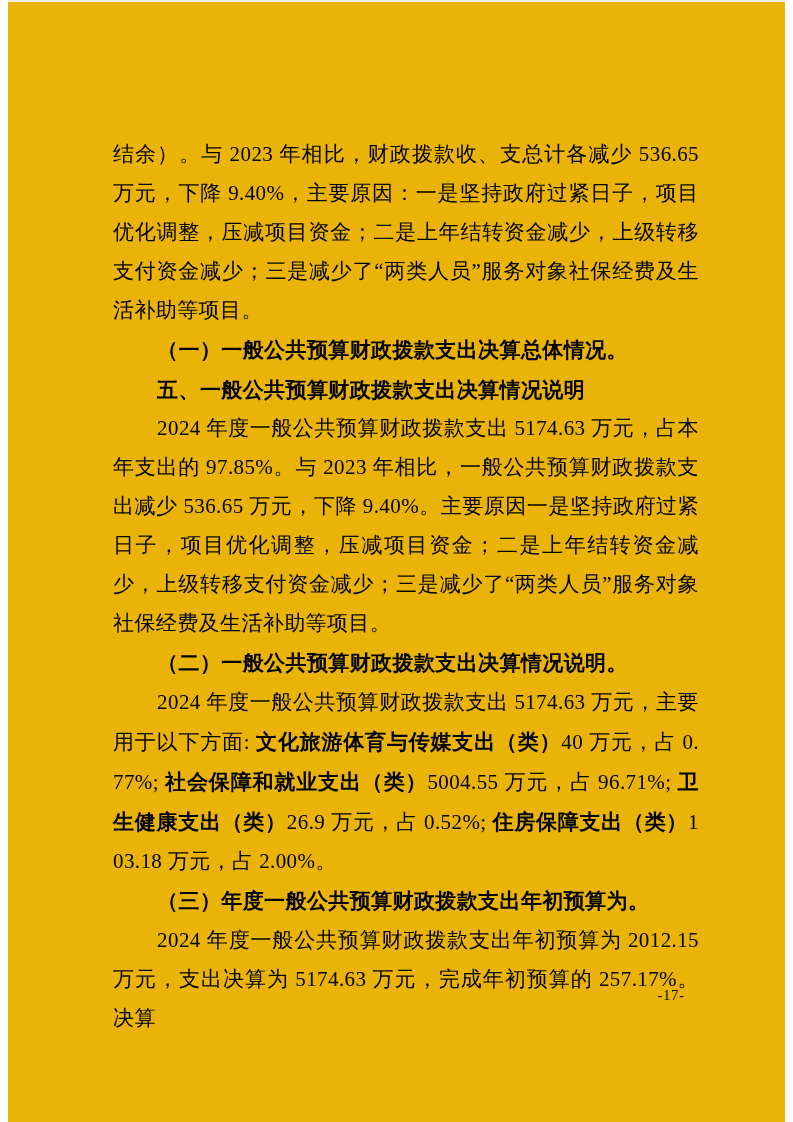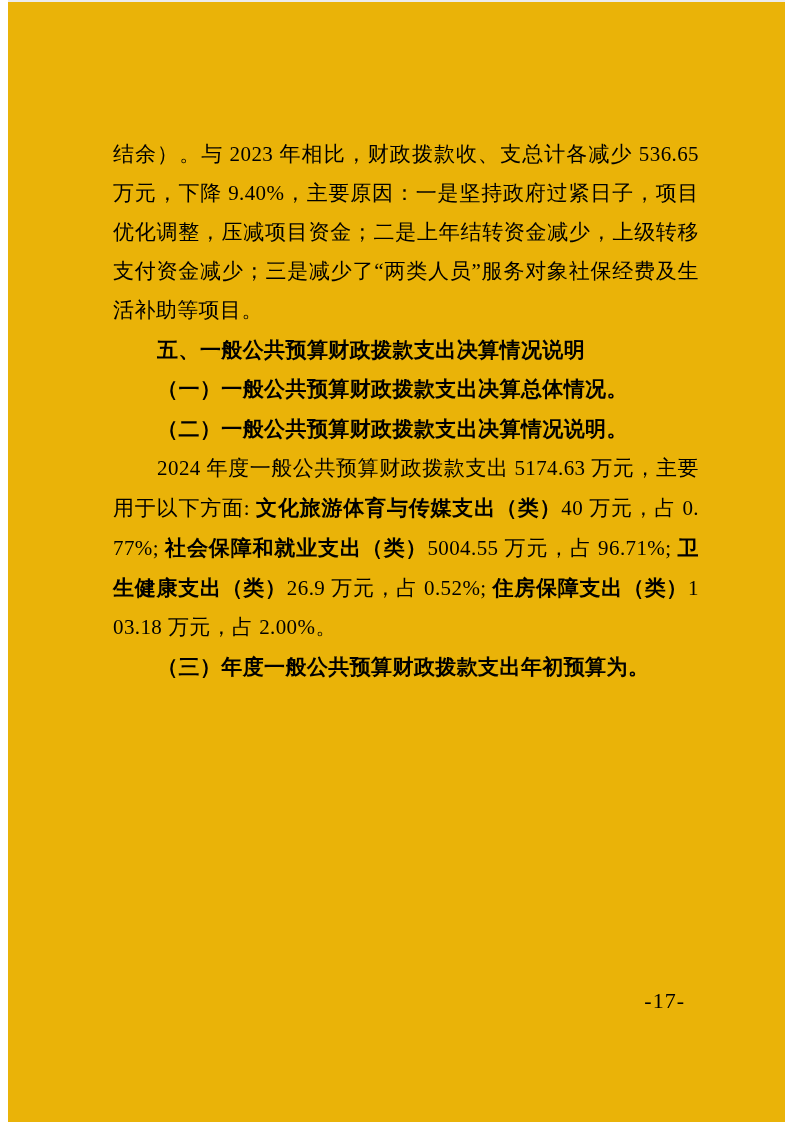--- a/index.html
+++ b/index.html
@@ -44,31 +44,33 @@
   }
   .run { font-style: normal; }
   .run.bold {
     font-weight: 700;
     font-family: "Liberation Sans", sans-serif;
   }
   .page-number {
     position: absolute;
     top: 986px;
     right: 100px;
-    font-size: 22px;
+    font-size: 14px;
     letter-spacing: 1px;
     font-family: "Liberation Serif", serif;
   }
 </style>
 </head>
 <body>
 
 <div class="page">
   <div class="content">
       <p class="para body"><span class="run">结余）。与 2023 年相比，财政拨款收、支总计各减少 536.65 万元，下降 9.40%，主要原因：一是坚持政府过紧日子，项目优化调整，压减项目资金；二是上年结转资金减少，上级转移支付资金减少；三是减少了“两类人员”服务对象社保经费及生活补助等项目。</span></p>
+      <p class="para heading2 indent"><span class="run bold">（一）一般公共预算财政拨款支出决算总体情况。</span></p>
       <p class="para heading1 indent"><span class="run bold">五、一般公共预算财政拨款支出决算情况说明</span></p>
-      <p class="para heading2 indent"><span class="run bold">（一）一般公共预算财政拨款支出决算总体情况。</span></p>
+      <p class="para body indent"><span class="run">2024 年度一般公共预算财政拨款支出 5174.63 万元，占本年支出的 97.85%。与 2023 年相比，一般公共预算财政拨款支出减少 536.65 万元，下降 9.40%。主要原因一是坚持政府过紧日子，项目优化调整，压减项目资金；二是上年结转资金减少，上级转移支付资金减少；三是减少了“两类人员”服务对象社保经费及生活补助等项目。</span></p>
       <p class="para heading2 indent"><span class="run bold">（二）一般公共预算财政拨款支出决算情况说明。</span></p>
       <p class="para body indent"><span class="run">2024 年度一般公共预算财政拨款支出 5174.63 万元，主要用于以下方面: </span><span class="run bold">文化旅游体育与传媒支出（类）</span><span class="run">40 万元，占 0.77%; </span><span class="run bold">社会保障和就业支出（类）</span><span class="run">5004.55 万元，占 96.71%; </span><span class="run bold">卫生健康支出（类）</span><span class="run">26.9 万元，占 0.52%; </span><span class="run bold">住房保障支出（类）</span><span class="run">103.18 万元，占 2.00%。</span></p>
       <p class="para heading2 indent"><span class="run bold">（三）年度一般公共预算财政拨款支出年初预算为。</span></p>
+      <p class="para body indent"><span class="run">2024 年度一般公共预算财政拨款支出年初预算为 2012.15 万元，支出决算为 5174.63 万元，完成年初预算的 257.17%。决算</span></p>
     </div>
   <div class="page-number">-17-</div>
 </div>
 
 </body></html>

